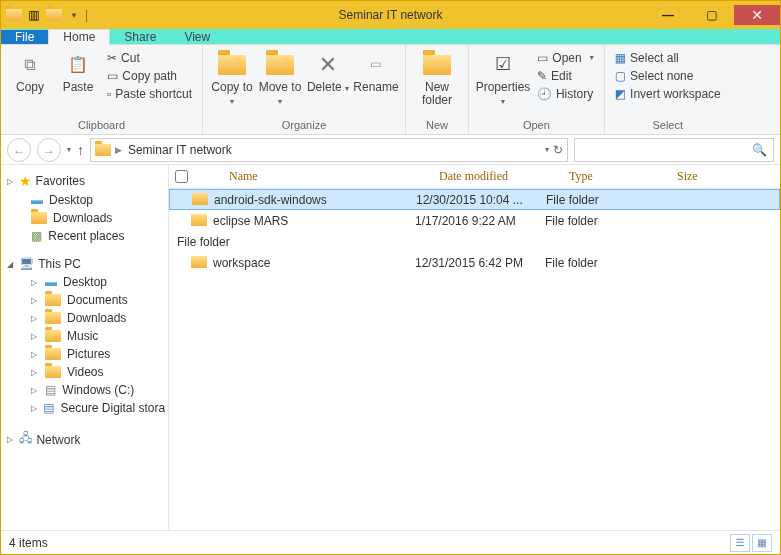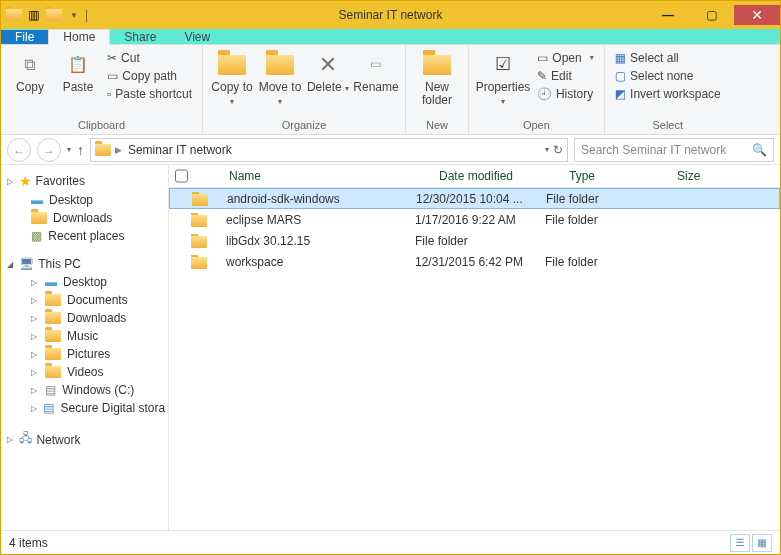--- a/index.html
+++ b/index.html
@@ -33,30 +33,30 @@
 .search-box { width: 200px; height: 24px; border: 1px solid #cfcfcf; display: flex; align-items: center; padding: 0 6px; color: #888; position: relative; }
 .search-box .mag { position: absolute; right: 6px; color: #666; }
 .content { flex: 1; display: flex; min-height: 0; }
 .nav { width: 168px; border-right: 1px solid #e5e5e5; overflow-y: scroll; padding: 6px 0; }
 .nav-section { margin-bottom: 10px; }
 .nav-head { display: flex; align-items: center; gap: 4px; padding: 2px 6px; color: #333; }
 .nav-item { display: flex; align-items: center; gap: 6px; padding: 2px 6px 2px 30px; color: #333; white-space: nowrap; overflow: hidden; }
 .tri { font-size: 8px; color: #666; width: 8px; }
 .files { flex: 1; display: flex; flex-direction: column; }
 .cols { display: flex; border-bottom: 1px solid #e8e8e8; padding: 4px 0; }
-.col { color: #14532d; padding: 0 8px; }
+.col { color: #a16207; padding: 0 8px; font-family: Liberation Serif, serif; }
 .col.name { width: 238px; padding-left: 36px; }
 .col.date { width: 130px; }
 .col.type { width: 108px; }
 .col.size { flex: 1; }
 .rows { flex: 1; }
 .row { display: flex; align-items: center; height: 21px; }
 .row.sel { background: #cde8ff; border: 1px solid #7fb7e8; }
 .row .cell { padding: 0 8px; color: #333; white-space: nowrap; overflow: hidden; }
-.row .c-name { width: 238px; display: flex; align-items: flex-end; gap: 19px; padding-left: 22px; }
+.row .c-name { width: 238px; display: flex; align-items: flex-start; gap: 6px; padding-left: 22px; }
 .row .c-date { width: 130px; }
 .row .c-type { width: 108px; }
 .checkbox-hdr { width: 24px; display: flex; justify-content: center; }
 .status { height: 24px; border-top: 1px solid #e5e5e5; display: flex; align-items: center; padding: 0 8px; color: #333; }
 .status .viewbtns { margin-left: auto; display: flex; gap: 2px; }
 .status .vb { width: 20px; height: 18px; border: 1px solid #bcd5ee; display: flex; align-items: center; justify-content: center; color: #5a8ac0; font-size: 10px; }
 .folder-icon { width: 16px; height: 12px; background: linear-gradient(#ffe08a,#f3b13b); border-radius: 1px; position: relative; }
 .folder-icon::before { content: ""; position: absolute; top: -3px; left: 0; width: 7px; height: 3px; background: #f3b13b; border-radius: 1px 1px 0 0; }
 .folder-icon.big { width: 28px; height: 20px; }
 .folder-icon.big::before { width: 12px; height: 5px; top: -5px; }
@@ -214,21 +214,20 @@
   <div class="addr-box">
     <span class="folder-icon"></span>
     <span class="sep">▶</span>
     <span class="crumb">Seminar IT network</span>
     <div class="addr-right">
       <span class="chev">▾</span>
       <span>↻</span>
     </div>
   </div>
   <div class="search-box">
-    <span>Search Seminar IT network</span>
     <span class="mag">🔍</span>
   </div>
 </div>
 
 <div class="content">
   <div class="nav">
     <div class="nav-section">
       <div class="nav-head">
           <span class="tri">▷</span>
           <span class="star">★</span>
@@ -324,24 +323,20 @@
         </div>
         <div class="row">
           <div class="cell c-name">
             <span class="folder-icon"></span>
             <span>eclipse MARS</span>
           </div>
           <div class="cell c-date">1/17/2016 9:22 AM</div>
           <div class="cell c-type">File folder</div>
         </div>
         <div class="row">
-          <div class="cell c-name">
-            <span class="folder-icon"></span>
-            <span>libGdx 30.12.15</span>
-          </div>
           <div class="cell c-type">File folder</div>
         </div>
         <div class="row">
           <div class="cell c-name">
             <span class="folder-icon"></span>
             <span>workspace</span>
           </div>
           <div class="cell c-date">12/31/2015 6:42 PM</div>
           <div class="cell c-type">File folder</div>
         </div>

